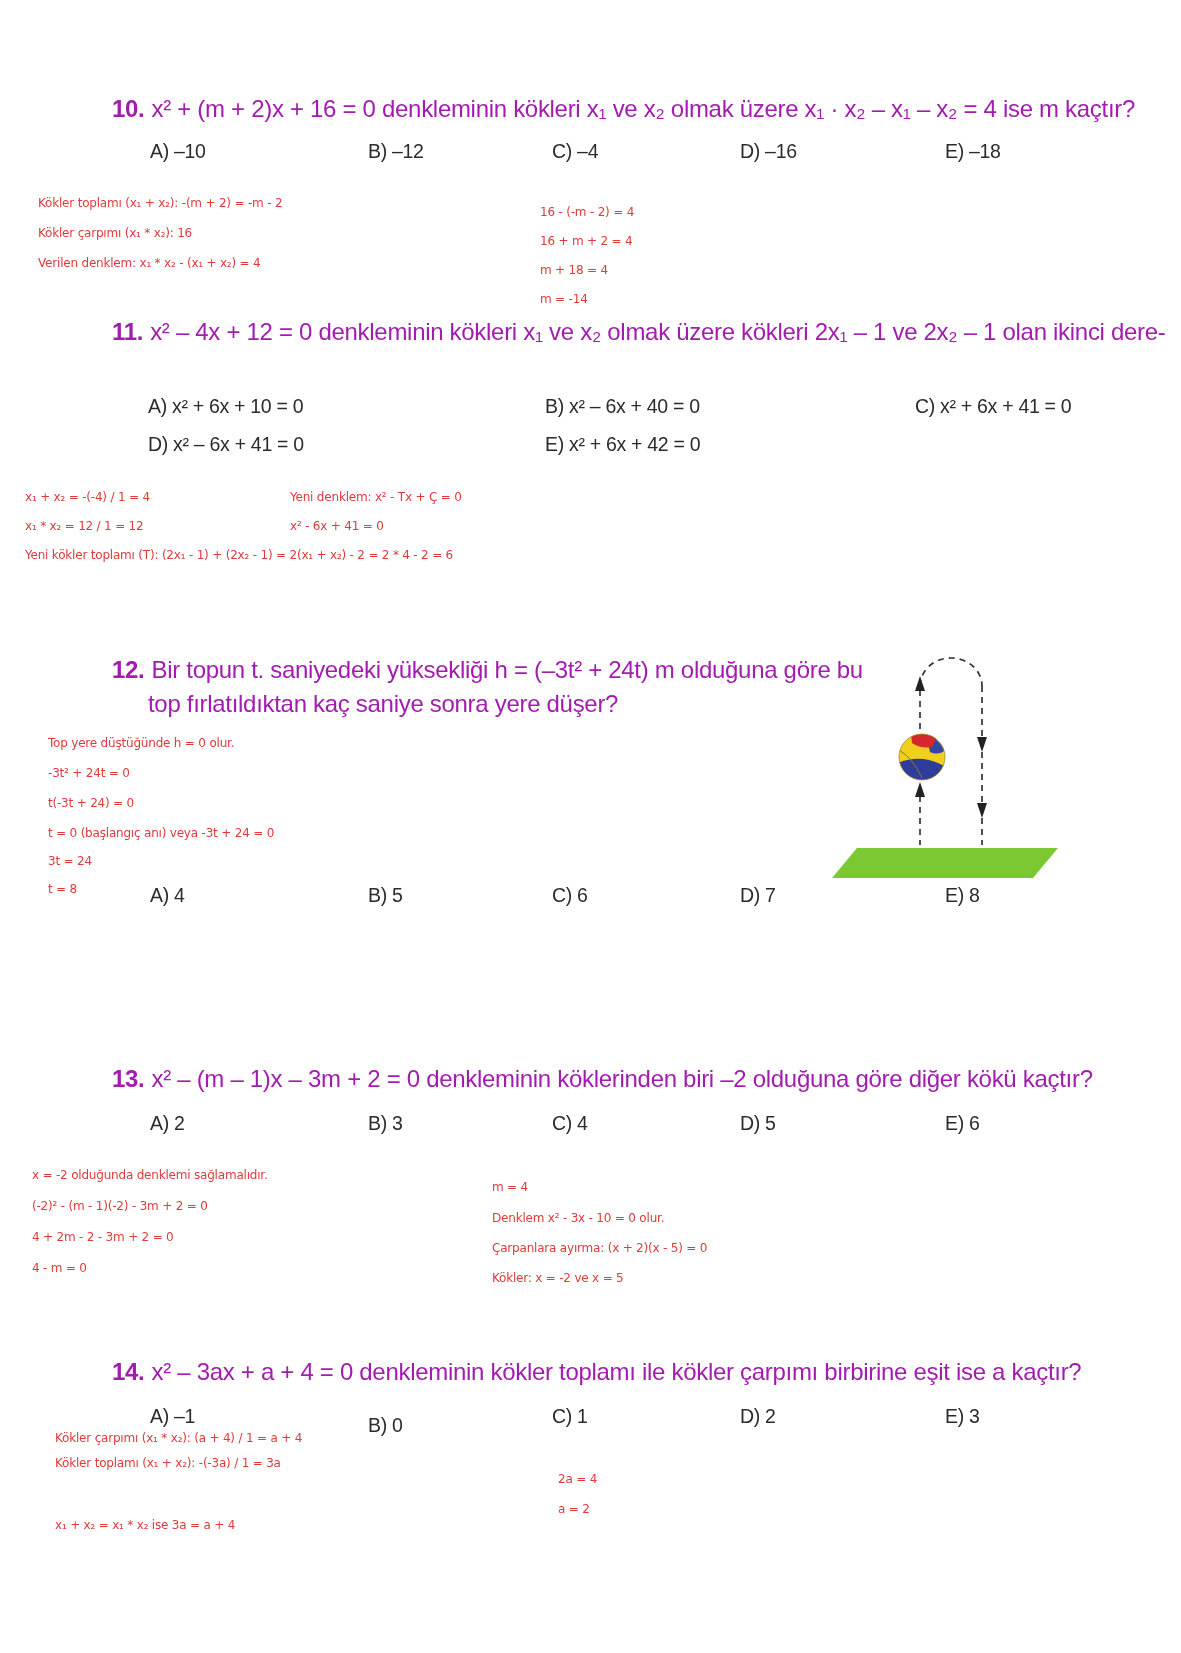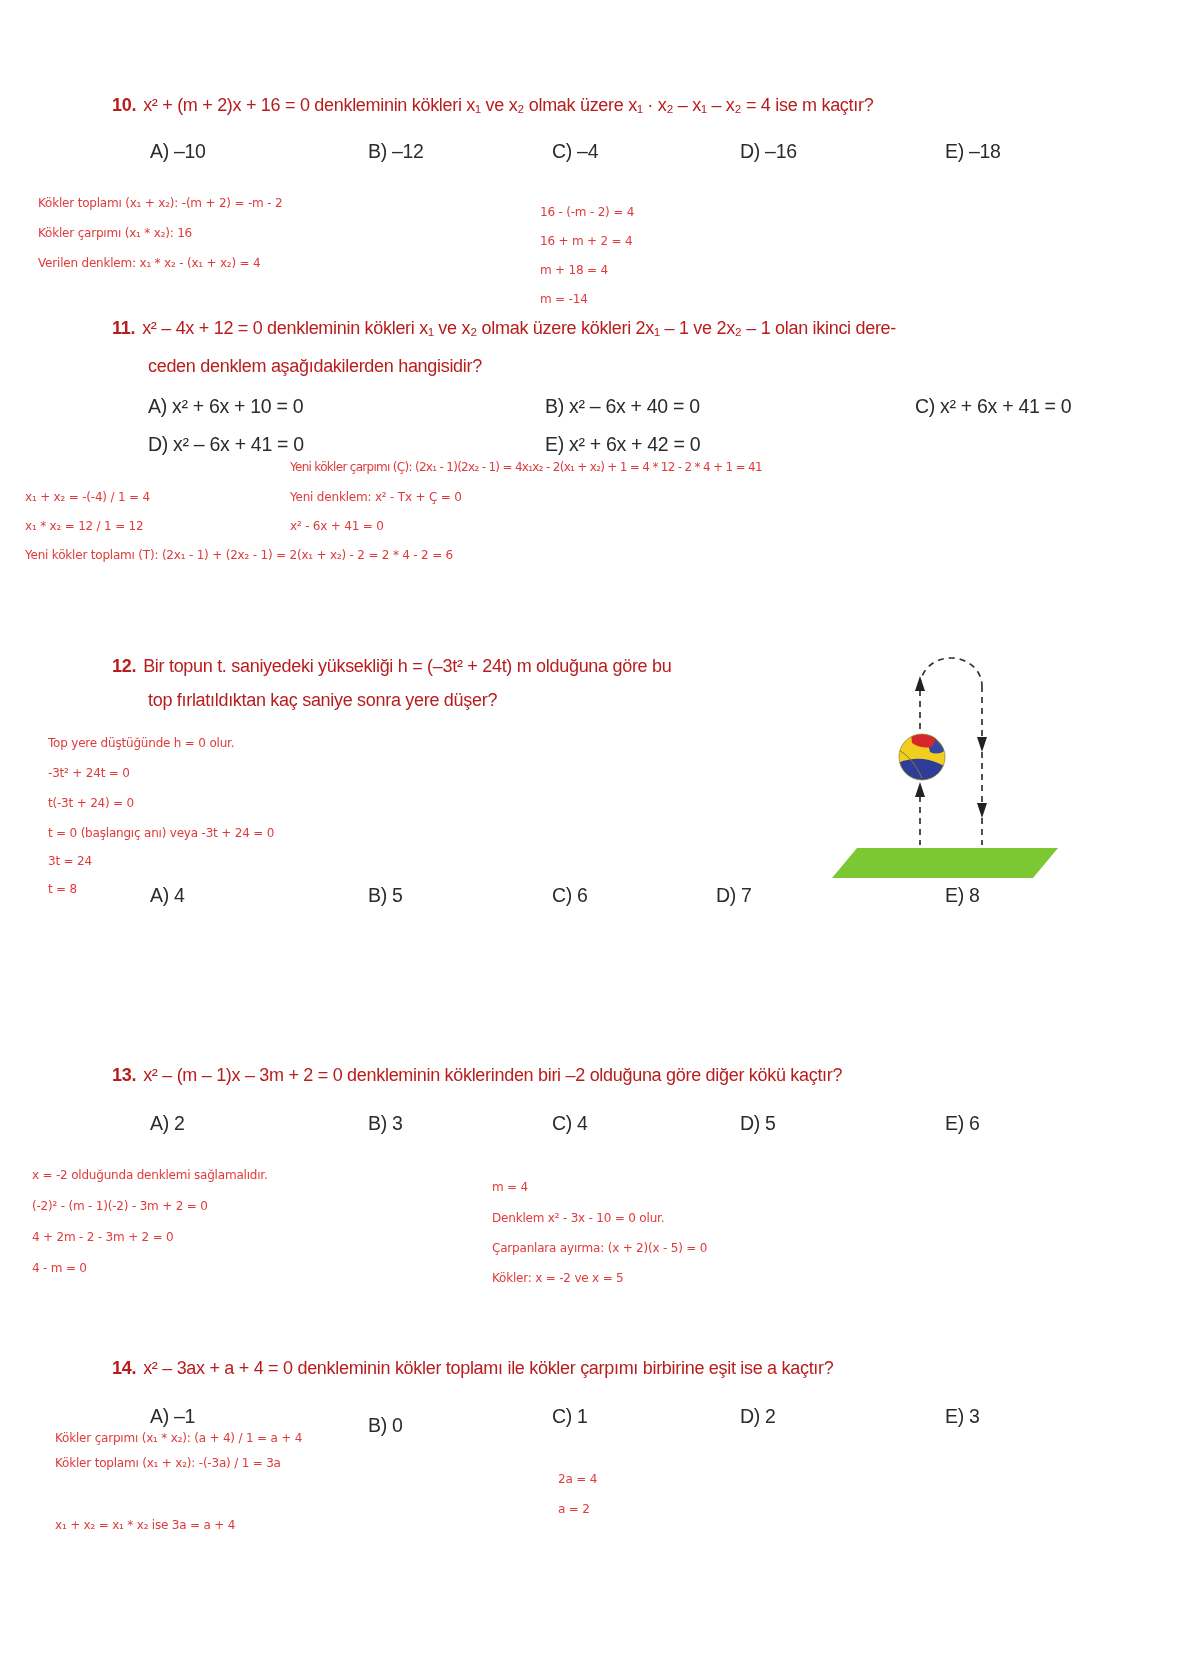--- a/index.html
+++ b/index.html
@@ -1,22 +1,22 @@
 <!DOCTYPE html>
 <html><head>
 <meta charset="utf-8">
 <style>
   html,body { margin:0; padding:0; background:#ffffff; }
   .page {
     position:relative; width:1181px; height:1653px; background:#ffffff;
     font-family:"Liberation Sans","DejaVu Sans",sans-serif; overflow:hidden;
   }
   .qline {
-    position:absolute; white-space:nowrap; color:#b91c1c;
-    font-size:18px; letter-spacing:-0.3px;
+    position:absolute; white-space:nowrap; color:#a21caf;
+    font-size:24px; letter-spacing:-0.3px;
   }
   .qnum { font-weight:700; margin-right:7px; }
   .opt {
     position:absolute; white-space:nowrap; color:#2b2b2b; font-size:19.5px;
     letter-spacing:-0.3px;
   }
   .red {
     position:absolute; white-space:nowrap; color:#e03a3a; font-size:12px;
     letter-spacing:-0.2px;
     font-family:"DejaVu Sans","Liberation Sans",sans-serif;
@@ -46,28 +46,26 @@
   <div class="red" style="left:38px; top:226px;">Kökler çarpımı (x₁ * x₂): 16</div>
   <div class="red" style="left:38px; top:256px;">Verilen denklem: x₁ * x₂ - (x₁ + x₂) = 4</div>
   <div class="red" style="left:540px; top:205px;">16 - (-m - 2) = 4</div>
   <div class="red" style="left:540px; top:234px;">16 + m + 2 = 4</div>
   <div class="red" style="left:540px; top:263px;">m + 18 = 4</div>
   <div class="red" style="left:540px; top:292px;">m = -14</div>
 
   <div class="qline" style="left:112px; top:318px;">
     <span class="qnum">11.</span><span>x² – 4x + 12 = 0 denkleminin kökleri x₁ ve x₂ olmak üzere kökleri 2x₁ – 1 ve 2x₂ – 1 olan ikinci dere-</span>
   </div>
-  <div class="qline" style="left:148px; top:356px;">ceden denklem aşağıdakilerden hangisidir?</div>
   <span class="opt" style="left:148px; top:395px;">A) x² + 6x + 10 = 0</span>
   <span class="opt" style="left:545px; top:395px;">B) x² – 6x + 40 = 0</span>
   <span class="opt" style="left:915px; top:395px;">C) x² + 6x + 41 = 0</span>
   <span class="opt" style="left:148px; top:433px;">D) x² – 6x + 41 = 0</span>
   <span class="opt" style="left:545px; top:433px;">E) x² + 6x + 42 = 0</span>
 
-  <div class="red tight" style="left:290px; top:460px;">Yeni kökler çarpımı (Ç): (2x₁ - 1)(2x₂ - 1) = 4x₁x₂ - 2(x₁ + x₂) + 1 = 4 * 12 - 2 * 4 + 1 = 41</div>
   <div class="red" style="left:25px;  top:490px;">x₁ + x₂ = -(-4) / 1 = 4</div>
   <div class="red" style="left:290px; top:490px;">Yeni denklem: x² - Tx + Ç = 0</div>
   <div class="red" style="left:25px;  top:519px;">x₁ * x₂ = 12 / 1 = 12</div>
   <div class="red" style="left:290px; top:519px;">x² - 6x + 41 = 0</div>
   <div class="red" style="left:25px;  top:548px;">Yeni kökler toplamı (T): (2x₁ - 1) + (2x₂ - 1) = 2(x₁ + x₂) - 2 = 2 * 4 - 2 = 6</div>
 
   <div class="qline" style="left:112px; top:656px;">
     <span class="qnum">12.</span><span>Bir topun t. saniyedeki yüksekliği h = (–3t² + 24t) m olduğuna göre bu</span>
   </div>
   <div class="qline" style="left:148px; top:690px;">top fırlatıldıktan kaç saniye sonra yere düşer?</div>
@@ -75,21 +73,21 @@
   <div class="red" style="left:48px; top:736px;">Top yere düştüğünde h = 0 olur.</div>
   <div class="red" style="left:48px; top:766px;">-3t² + 24t = 0</div>
   <div class="red" style="left:48px; top:796px;">t(-3t + 24) = 0</div>
   <div class="red" style="left:48px; top:826px;">t = 0 (başlangıç anı) veya -3t + 24 = 0</div>
   <div class="red" style="left:48px; top:854px;">3t = 24</div>
   <div class="red" style="left:48px; top:882px;">t = 8</div>
 
   <span class="opt" style="left:150px; top:884px;">A) 4</span>
   <span class="opt" style="left:368px; top:884px;">B) 5</span>
   <span class="opt" style="left:552px; top:884px;">C) 6</span>
-  <span class="opt" style="left:716px; top:884px;">D) 7</span>
+  <span class="opt" style="left:740px; top:884px;">D) 7</span>
   <span class="opt" style="left:945px; top:884px;">E) 8</span>
 
   <svg class="illus" width="280" height="290" viewBox="0 0 280 290">
     <defs>
       <clipPath id="bc">
           <circle cx="127" cy="157" r="23"></circle>
         </clipPath>
     </defs>
 
     <polygon points="62,248 263,248 238,278 37,278" fill="#7cc832"></polygon>

